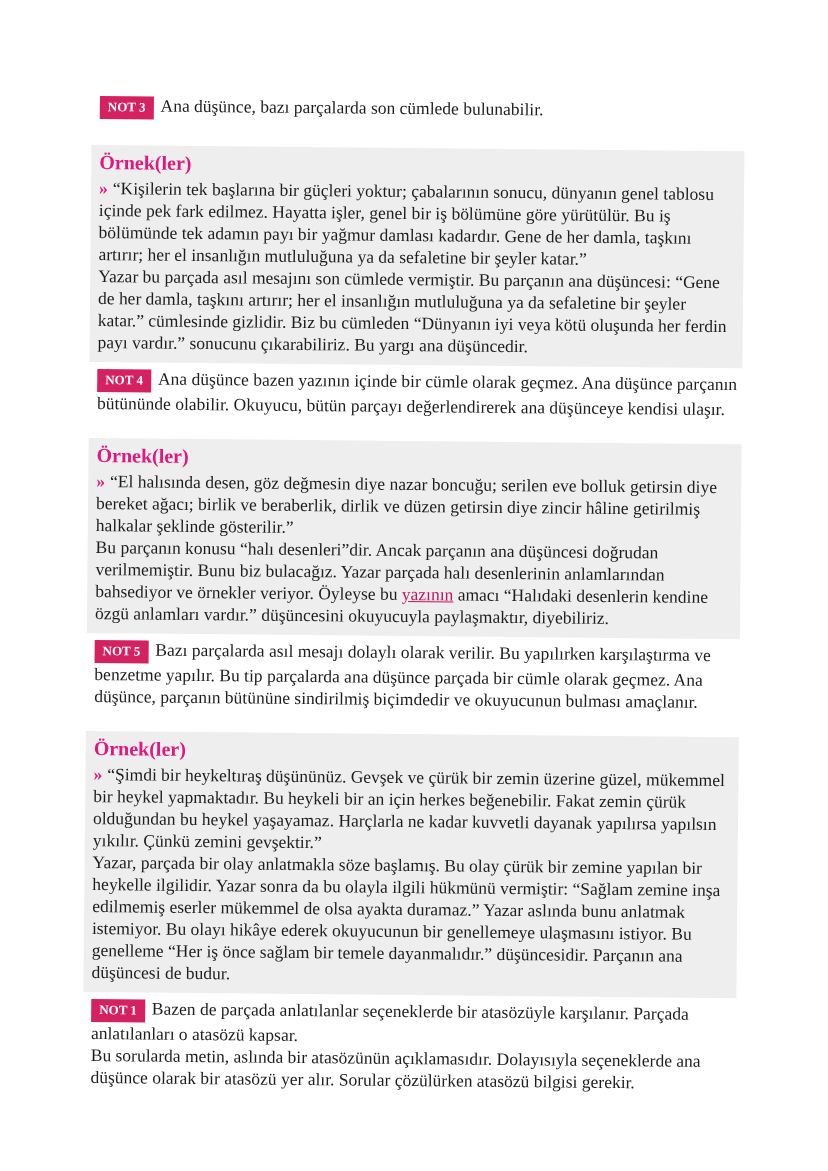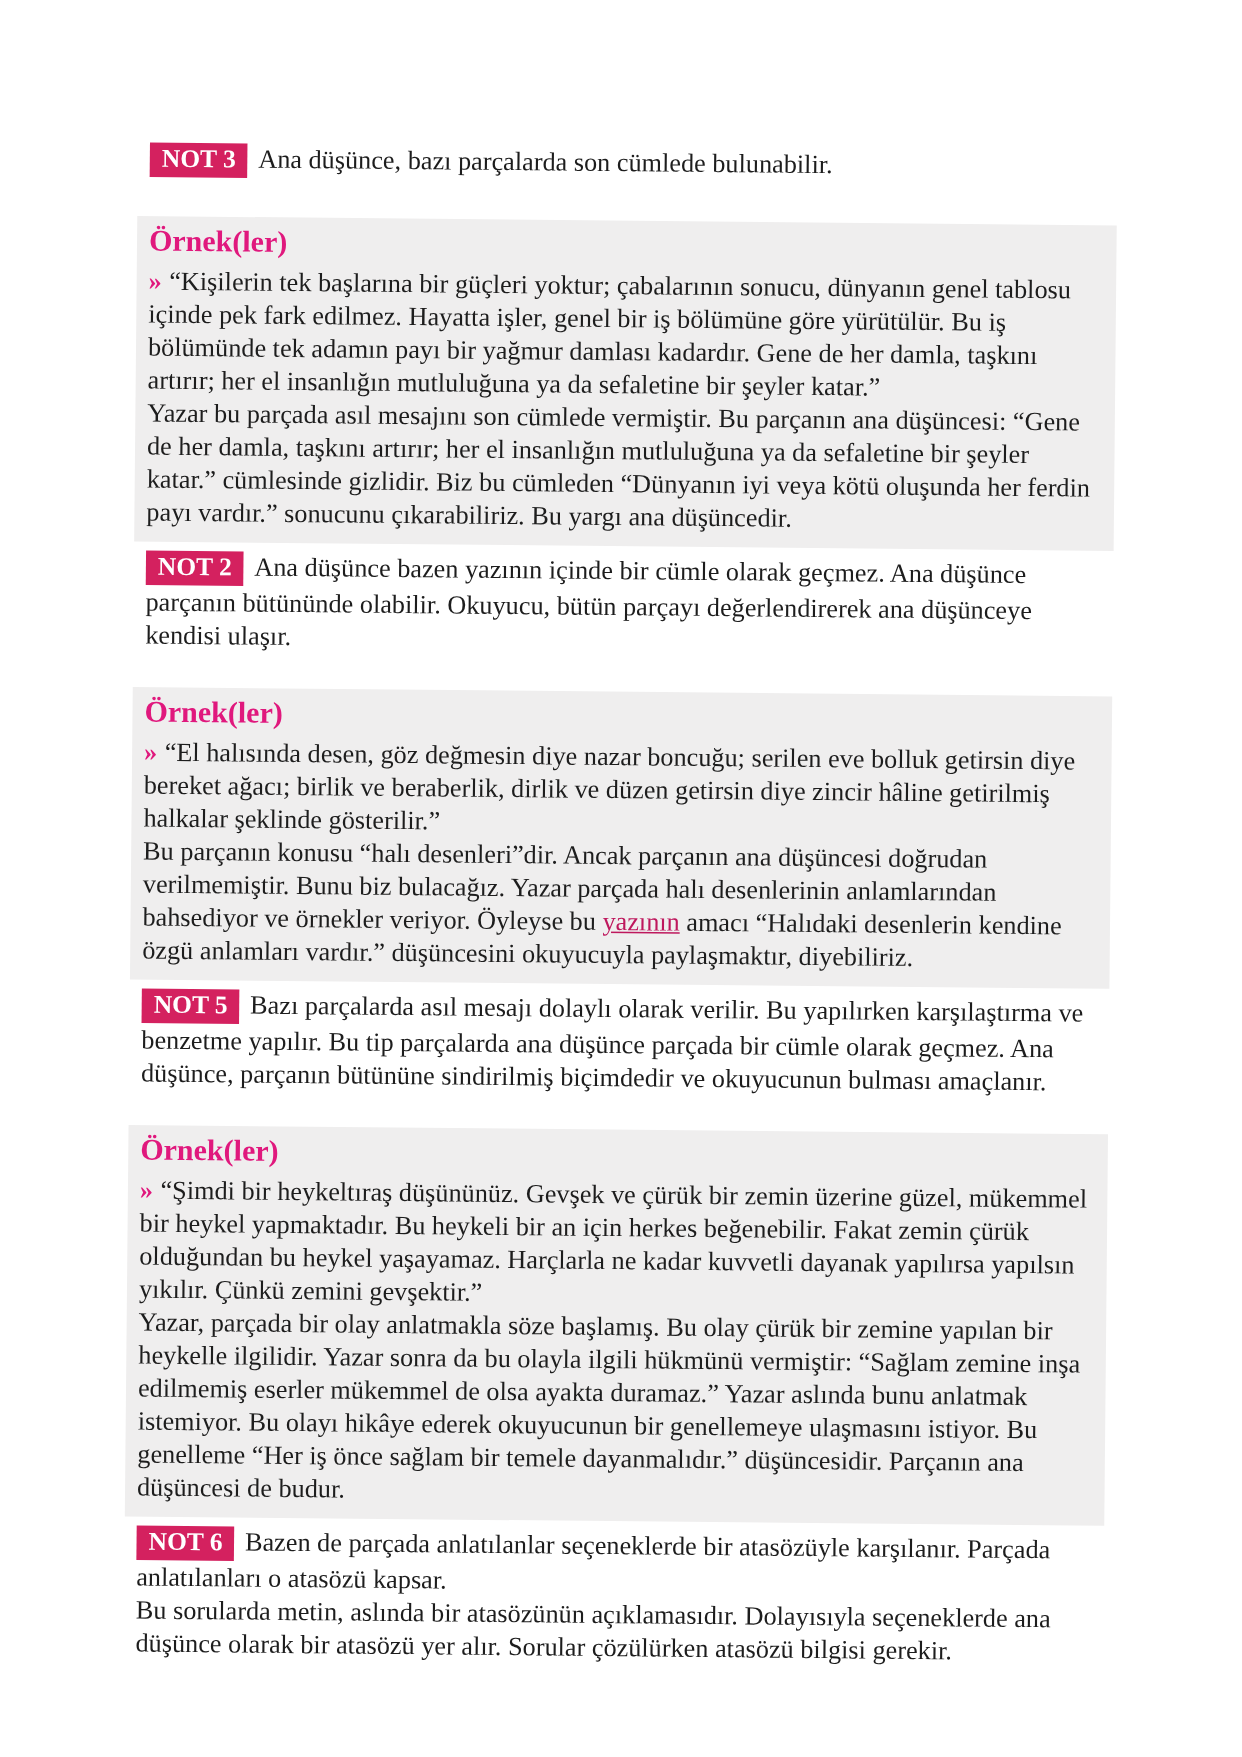--- a/index.html
+++ b/index.html
@@ -28,21 +28,21 @@
   .note-para {
     margin: 0 0 0 8px;
     padding: 0;
   }
   .note-para p { margin: 0; }
   .not-badge {
     display: inline-block;
     background: #d4215f;
     color: #ffffff;
     font-weight: 700;
-    font-size: 17px;
+    font-size: 13px;
     line-height: 20px;
     padding: 1px 8px 2px 8px;
     margin-right: 7px;
     vertical-align: baseline;
   }
   .example-block {
     background: #efeeee;
     margin: 24px 0 5px 0;
     padding: 5px 10px 9px 8px;
   }
@@ -83,21 +83,21 @@
   <section class="example-block first">
     <h3 class="example-heading">Örnek(ler)</h3>
     <p>
       <span class="quote-bullet">»</span><span>“Kişilerin tek başlarına bir güçleri yoktur; çabalarının sonucu, dünyanın genel tablosu içinde pek fark edilmez. Hayatta işler, genel bir iş bölümüne göre yürütülür. Bu iş bölümünde tek adamın payı bir yağmur damlası kadardır. Gene de her damla, taşkını artırır; her el insanlığın mutluluğuna ya da sefaletine bir şeyler katar.”</span>
     </p>
     <p>Yazar bu parçada asıl mesajını son cümlede vermiştir. Bu parçanın ana düşüncesi: “Gene de her damla, taşkını artırır; her el insanlığın mutluluğuna ya da sefaletine bir şeyler katar.” cümlesinde gizlidir. Biz bu cümleden “Dünyanın iyi veya kötü oluşunda her ferdin payı vardır.” sonucunu çıkarabiliriz. Bu yargı ana düşüncedir.</p>
   </section>
 
   <div class="note-para after-block">
     <p>
-      <span class="not-badge">NOT 2</span><span>Ana düşünce bazen yazının içinde bir cümle olarak geçmez. Ana düşünce parçanın bütününde olabilir. Okuyucu, bütün parçayı değerlendirerek ana düşünceye kendisi ulaşır.</span>
+      <span class="not-badge">NOT 4</span><span>Ana düşünce bazen yazının içinde bir cümle olarak geçmez. Ana düşünce parçanın bütününde olabilir. Okuyucu, bütün parçayı değerlendirerek ana düşünceye kendisi ulaşır.</span>
     </p>
   </div>
 
   <section class="example-block">
     <h3 class="example-heading">Örnek(ler)</h3>
     <p>
       <span class="quote-bullet">»</span><span>“El halısında desen, göz değmesin diye nazar boncuğu; serilen eve bolluk getirsin diye bereket ağacı; birlik ve beraberlik, dirlik ve düzen getirsin diye zincir hâline getirilmiş halkalar şeklinde gösterilir.”</span>
     </p>
     <p><span>Bu parçanın konusu “halı desenleri”dir. Ancak parçanın ana düşüncesi doğrudan verilmemiştir. Bunu biz bulacağız. Yazar parçada halı desenlerinin anlamlarından bahsediyor ve örnekler veriyor. Öyleyse bu </span><span class="inline-link">yazının</span><span> amacı “Halıdaki desenlerin kendine özgü anlamları vardır.” düşüncesini okuyucuyla paylaşmaktır, diyebiliriz.</span></p>
   </section>
@@ -111,18 +111,18 @@
   <section class="example-block">
     <h3 class="example-heading">Örnek(ler)</h3>
     <p>
       <span class="quote-bullet">»</span><span>“Şimdi bir heykeltıraş düşününüz. Gevşek ve çürük bir zemin üzerine güzel, mükemmel bir heykel yapmaktadır. Bu heykeli bir an için herkes beğenebilir. Fakat zemin çürük olduğundan bu heykel yaşayamaz. Harçlarla ne kadar kuvvetli dayanak yapılırsa yapılsın yıkılır. Çünkü zemini gevşektir.”</span>
     </p>
     <p>Yazar, parçada bir olay anlatmakla söze başlamış. Bu olay çürük bir zemine yapılan bir heykelle ilgilidir. Yazar sonra da bu olayla ilgili hükmünü vermiştir: “Sağlam zemine inşa edilmemiş eserler mükemmel de olsa ayakta duramaz.” Yazar aslında bunu anlatmak istemiyor. Bu olayı hikâye ederek okuyucunun bir genellemeye ulaşmasını istiyor. Bu genelleme “Her iş önce sağlam bir temele dayanmalıdır.” düşüncesidir. Parçanın ana düşüncesi de budur.</p>
   </section>
 
   <div class="note-para after-block">
     <p>
-      <span class="not-badge">NOT 6</span><span>Bazen de parçada anlatılanlar seçeneklerde bir atasözüyle karşılanır. Parçada anlatılanları o atasözü kapsar.</span>
+      <span class="not-badge">NOT 1</span><span>Bazen de parçada anlatılanlar seçeneklerde bir atasözüyle karşılanır. Parçada anlatılanları o atasözü kapsar.</span>
     </p>
     <p>Bu sorularda metin, aslında bir atasözünün açıklamasıdır. Dolayısıyla seçeneklerde ana düşünce olarak bir atasözü yer alır. Sorular çözülürken atasözü bilgisi gerekir.</p>
   </div>
 
 </div>
 
 </body></html>

